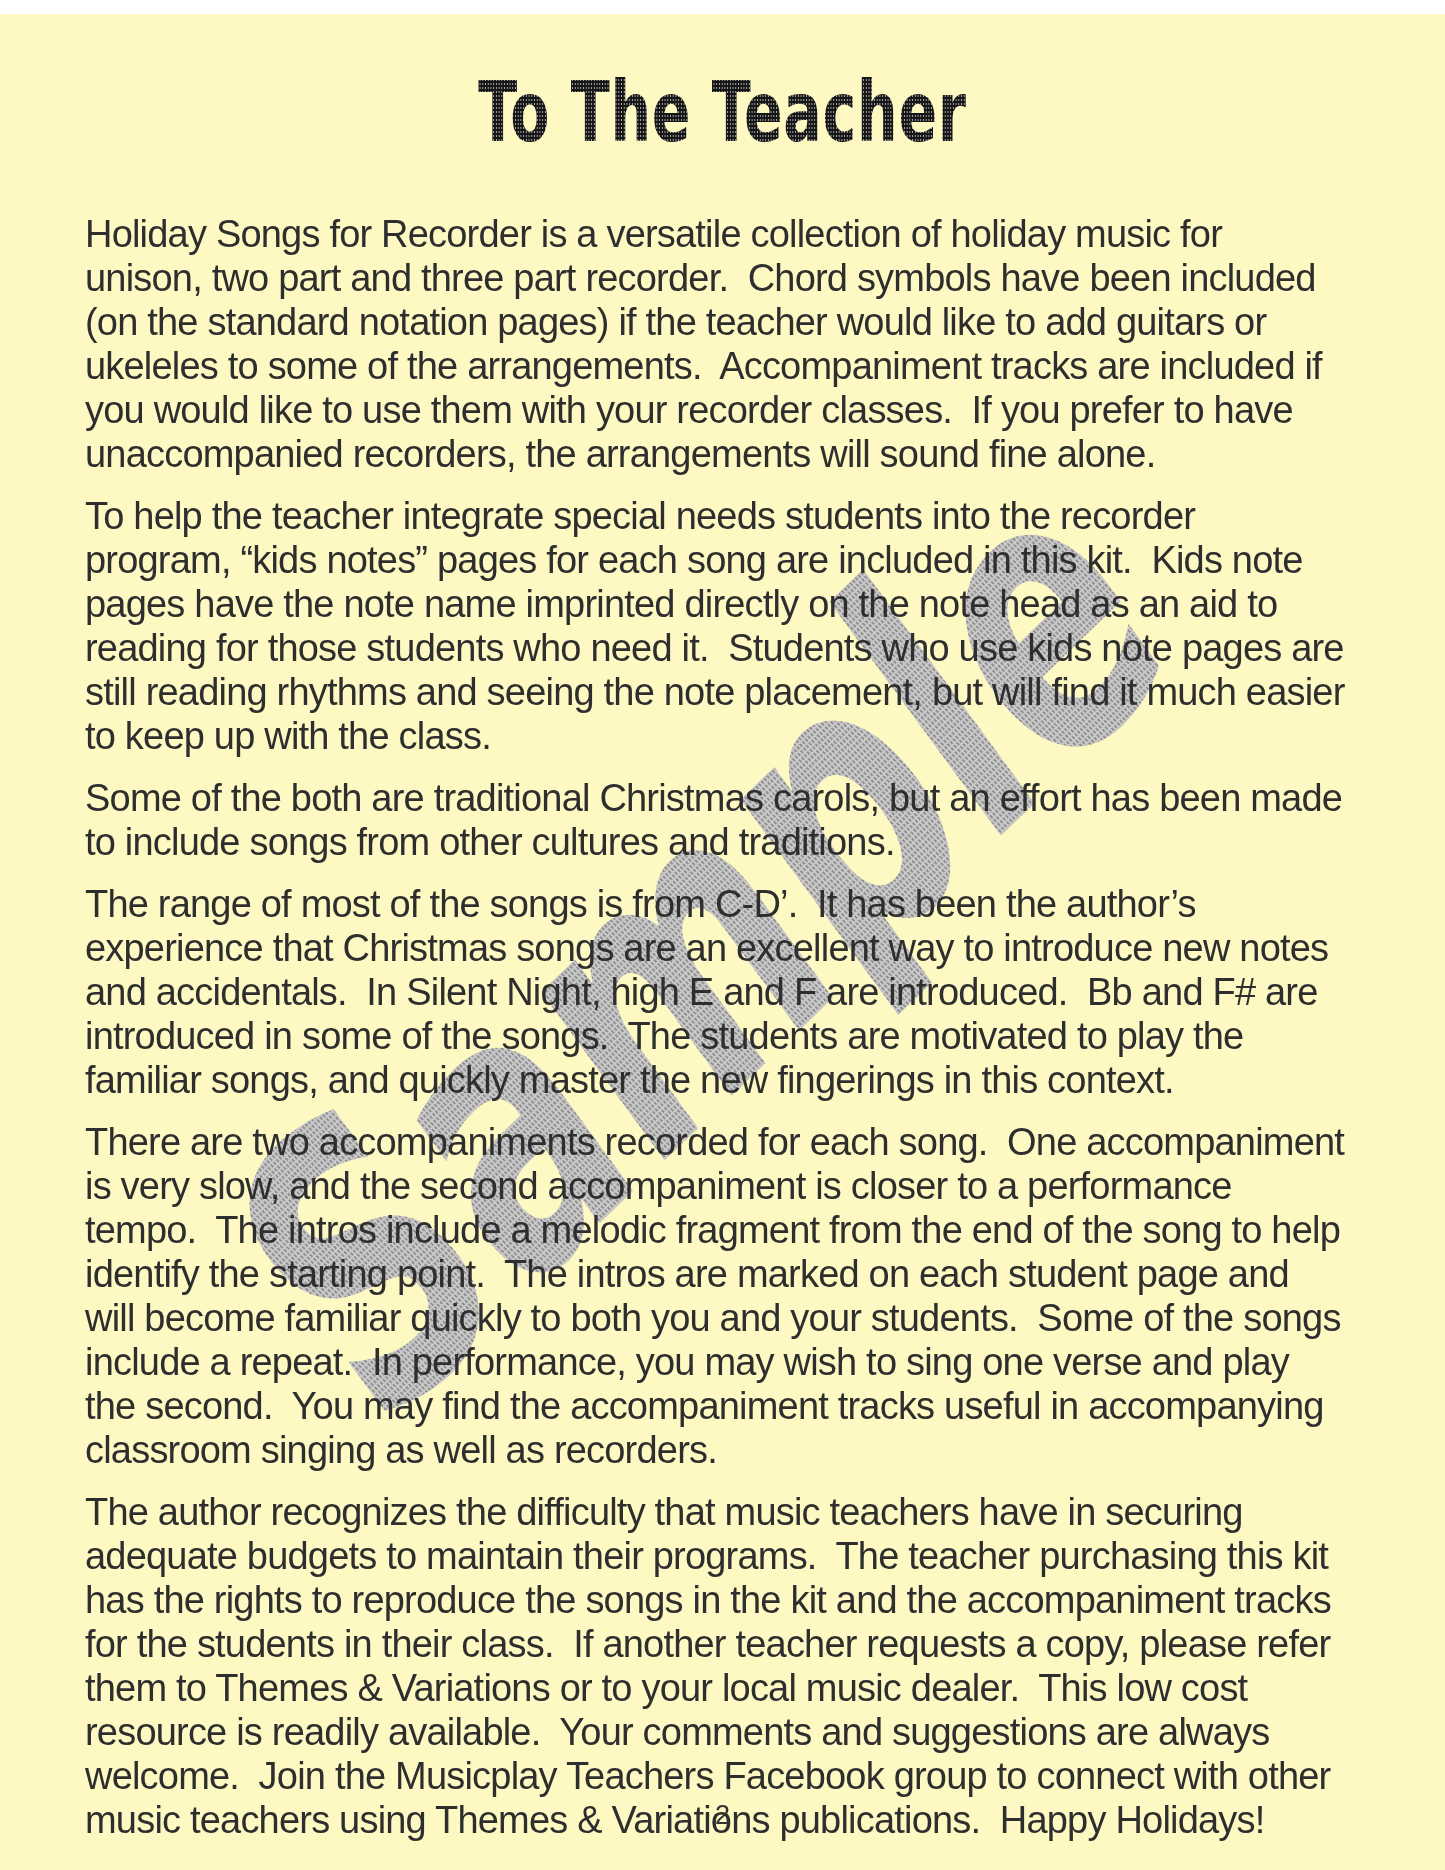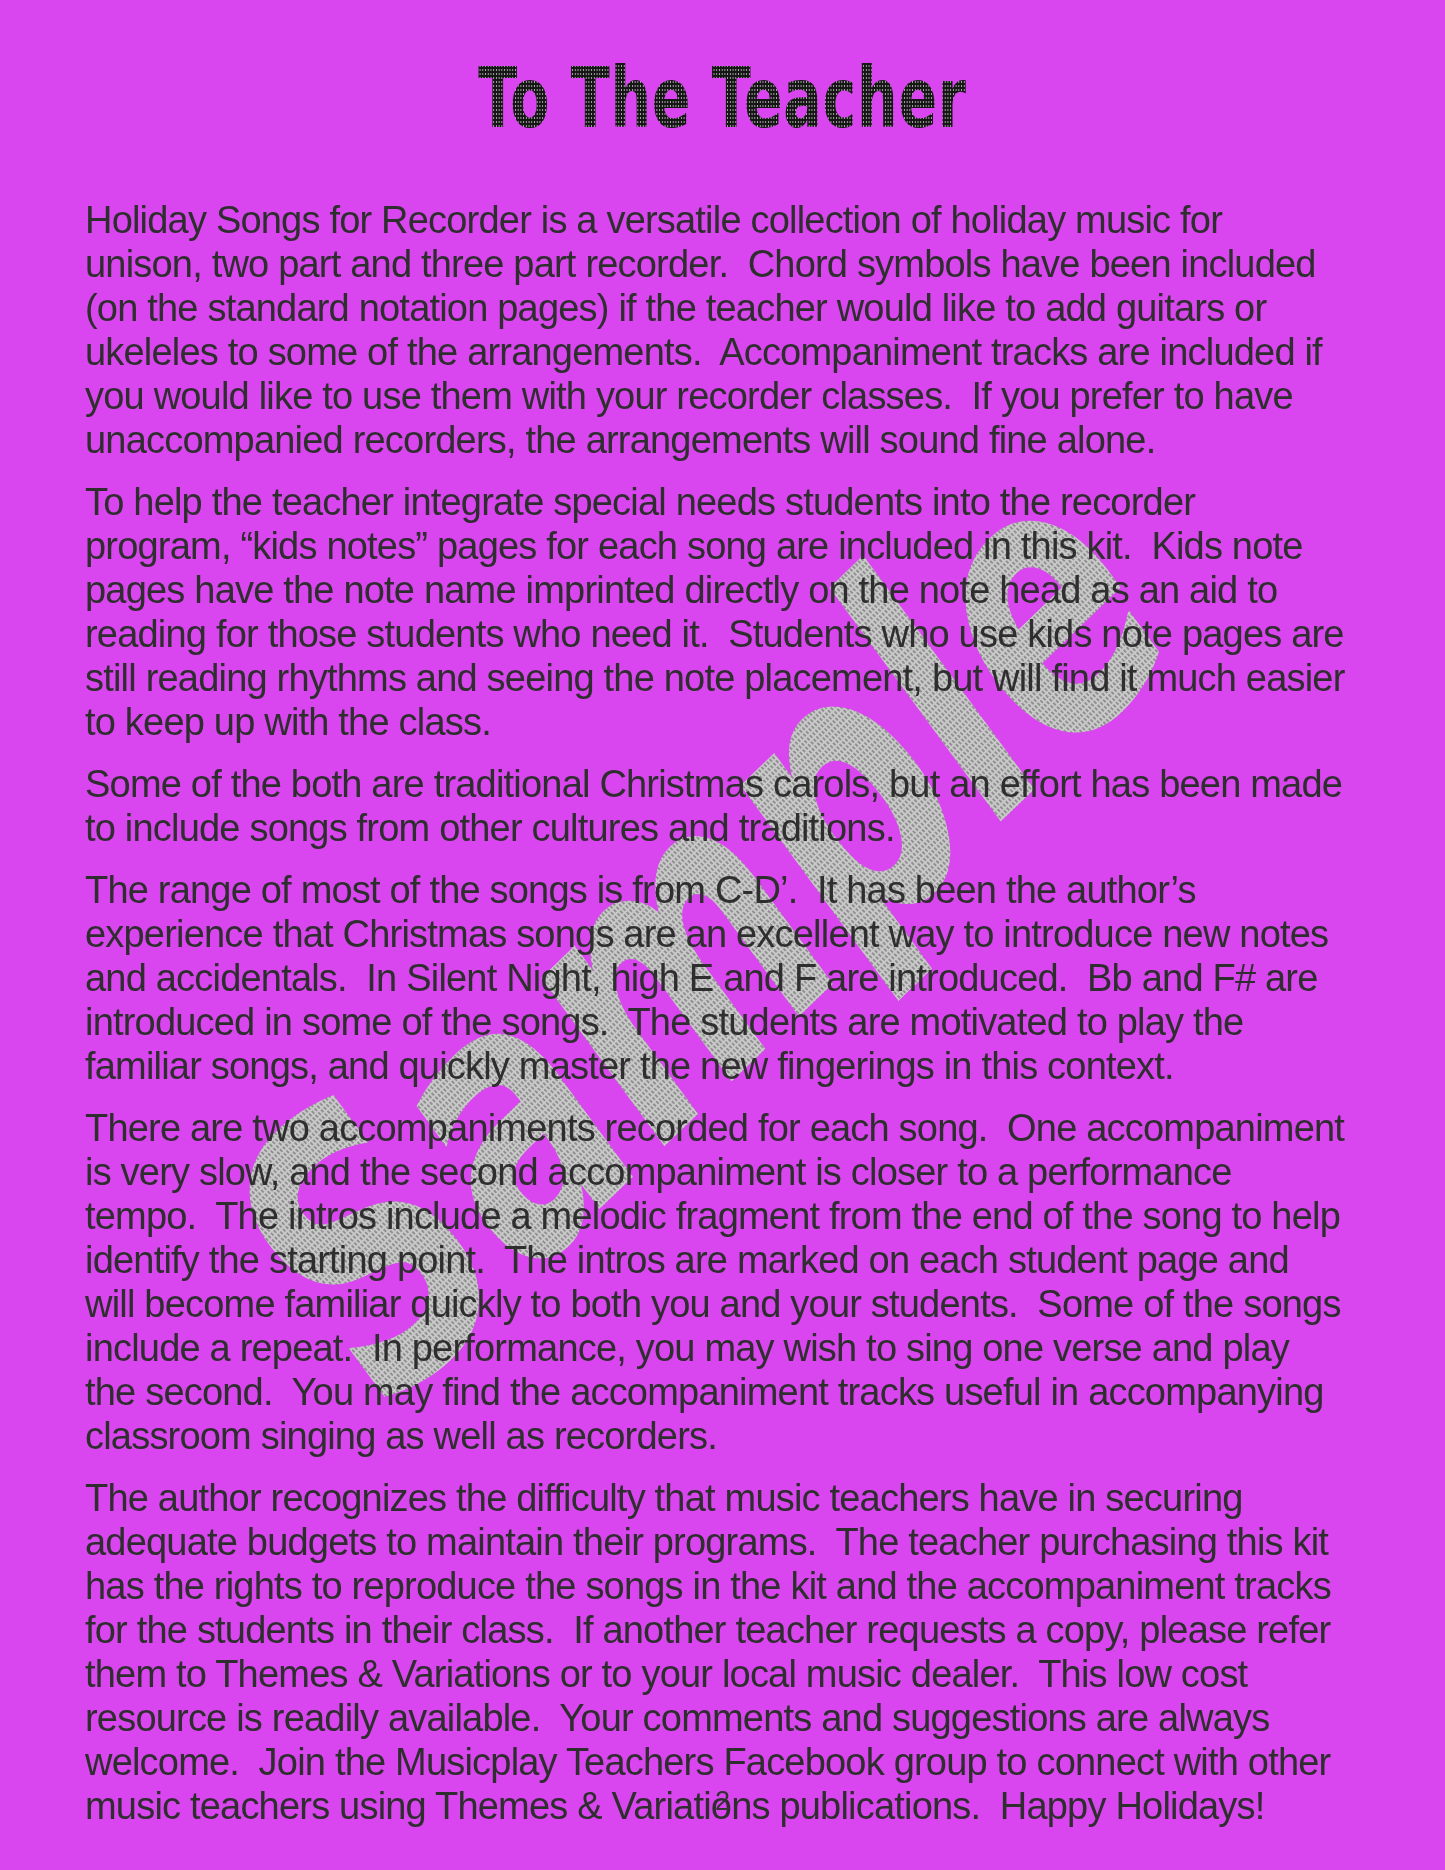--- a/index.html
+++ b/index.html
@@ -11,21 +11,22 @@
   body {
     position: relative;
     width: 1445px;
     height: 1870px;
     overflow: hidden;
     font-family: "Liberation Sans", sans-serif;
   }
   .page {
     position: absolute;
     inset: 0;
-    background: #d946ef;
+    background: #fef9c3;
+    margin-top: 14px;
   }
 
   
   .title {
     position: absolute;
     top: 52px;
     left: 0;
     width: 1445px;
     margin: 0;
     text-align: center;

